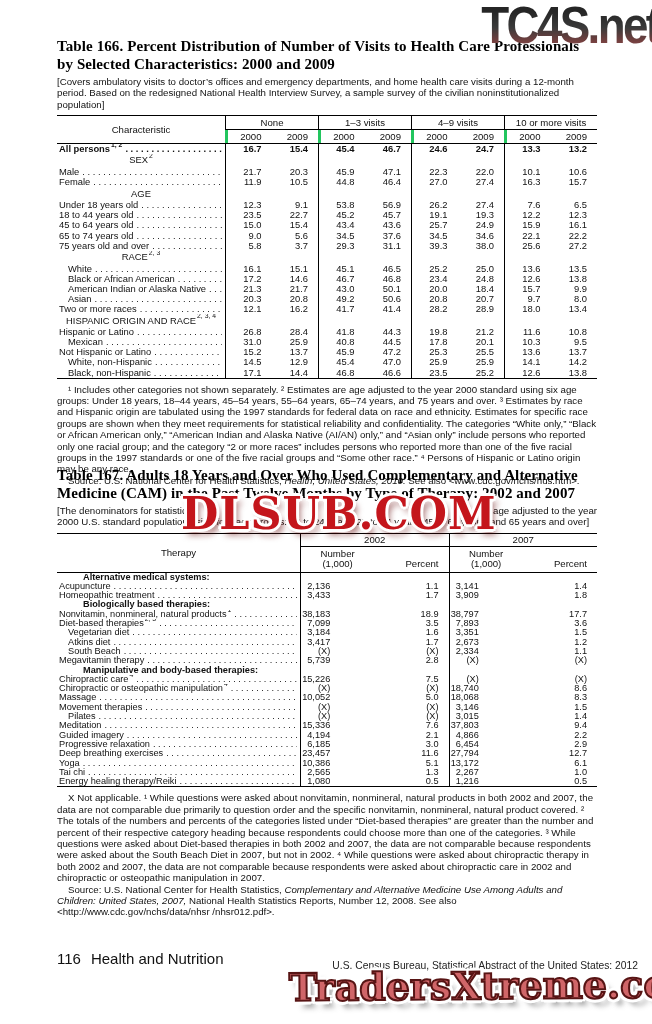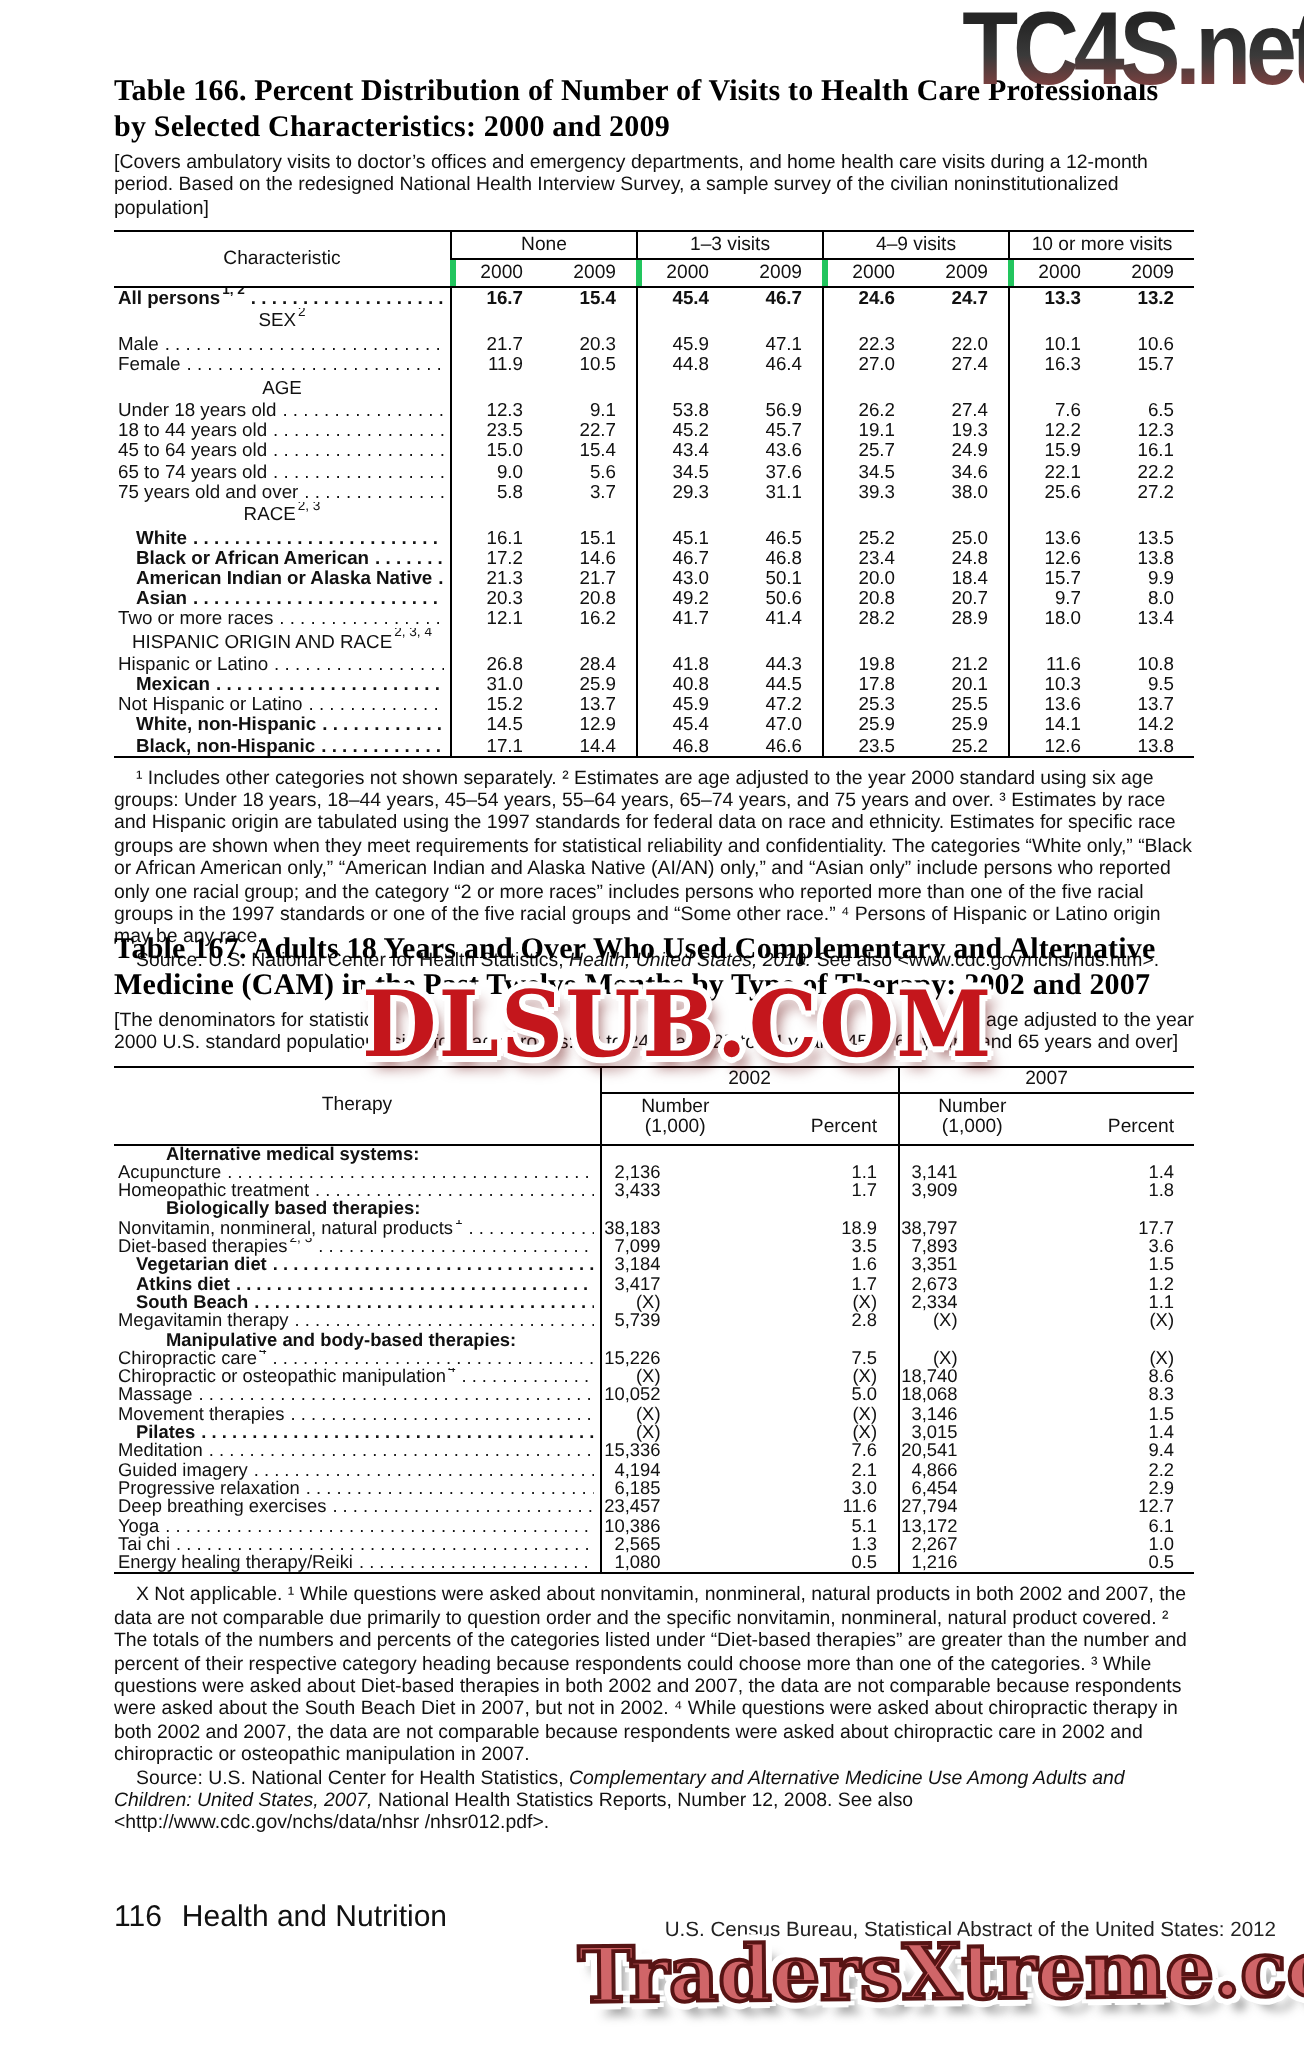--- a/index.html
+++ b/index.html
@@ -30,21 +30,21 @@
         text-align:center;white-space:pre-line;line-height:10.5px;}
   .hpct{grid-row:2;display:flex;align-items:flex-end;justify-content:flex-end;padding:0 10px 3px 0;}
 
   .trow{display:grid;align-items:center;}
   .t166body .trow{grid-template-columns:168px repeat(8,1fr);height:10.1px;font-size:9.4px;line-height:10px;}
   .t166body .r-sec{height:13px;}
   .t167body .trow{grid-template-columns:243px repeat(4,1fr);height:9.3px;font-size:9.2px;line-height:9.3px;}
 
   .cell{height:100%;box-sizing:border-box;}
   .lab{display:flex;align-items:center;overflow:hidden;padding-left:2px;}
-  .ind1{padding-left:11px;font-weight:bold;}
+  .ind1{padding-left:11px;}
   .r-sec .lab{justify-content:center;padding-left:0;}
   .r-hdr .lab{font-weight:bold;padding-left:26px;}
   .bold{font-weight:bold;}
   .labtxt{white-space:nowrap;}
   .leader{flex:1;overflow:hidden;white-space:nowrap;margin:0 3px;}
   .leader::before{content:". . . . . . . . . . . . . . . . . . . . . . . . . . . . . . . . . . . . . . . . . . . . . . . . . . . . . . . . . . . . . . . . . .";}
   sup{font-size:6.8px;line-height:0;position:relative;top:-1px;margin-left:1px;}
   .val{display:flex;align-items:center;justify-content:flex-end;text-align:right;padding-right:10px;}
   .t166body .trow>.val:nth-child(even){border-left:1px solid #000;}
   .t167body .trow>.val:nth-child(2),.t167body .trow>.val:nth-child(4){border-left:1px solid #000;padding-right:44px;}
@@ -599,21 +599,21 @@
             <div class="cell val">3,015</div>
             <div class="cell val">1.4</div>
           </div>
           <div class="trow r-data">
             <div class="cell lab">
               <span class="labtxt">Meditation</span>
               <span class="leader"></span>
             </div>
             <div class="cell val">15,336</div>
             <div class="cell val">7.6</div>
-            <div class="cell val">20,541</div>
+            <div class="cell val">37,803</div>
             <div class="cell val">9.4</div>
           </div>
           <div class="trow r-data">
             <div class="cell lab">
               <span class="labtxt">Guided imagery</span>
               <span class="leader"></span>
             </div>
             <div class="cell val">4,194</div>
             <div class="cell val">2.1</div>
             <div class="cell val">4,866</div>

